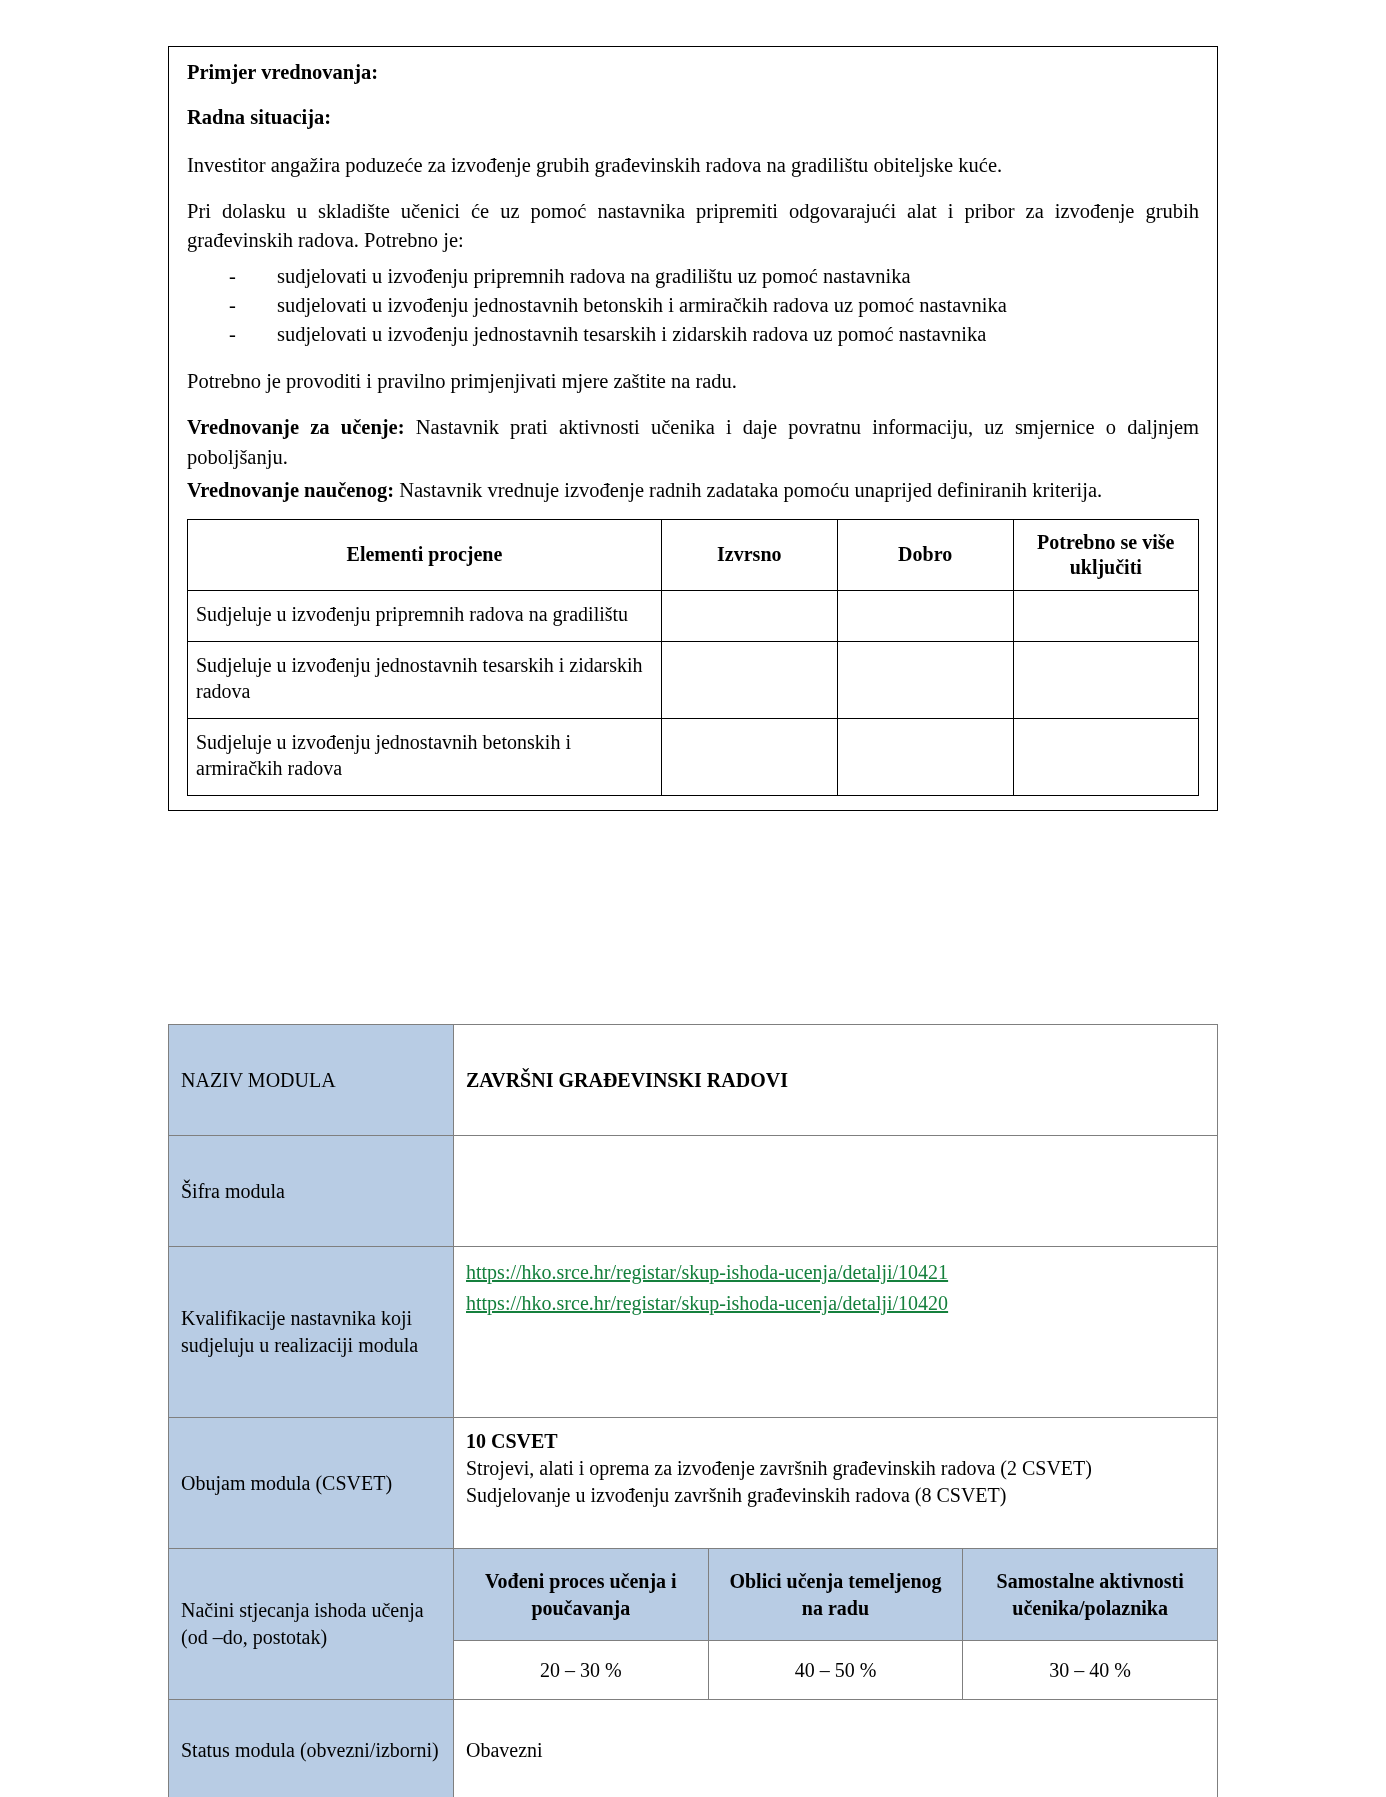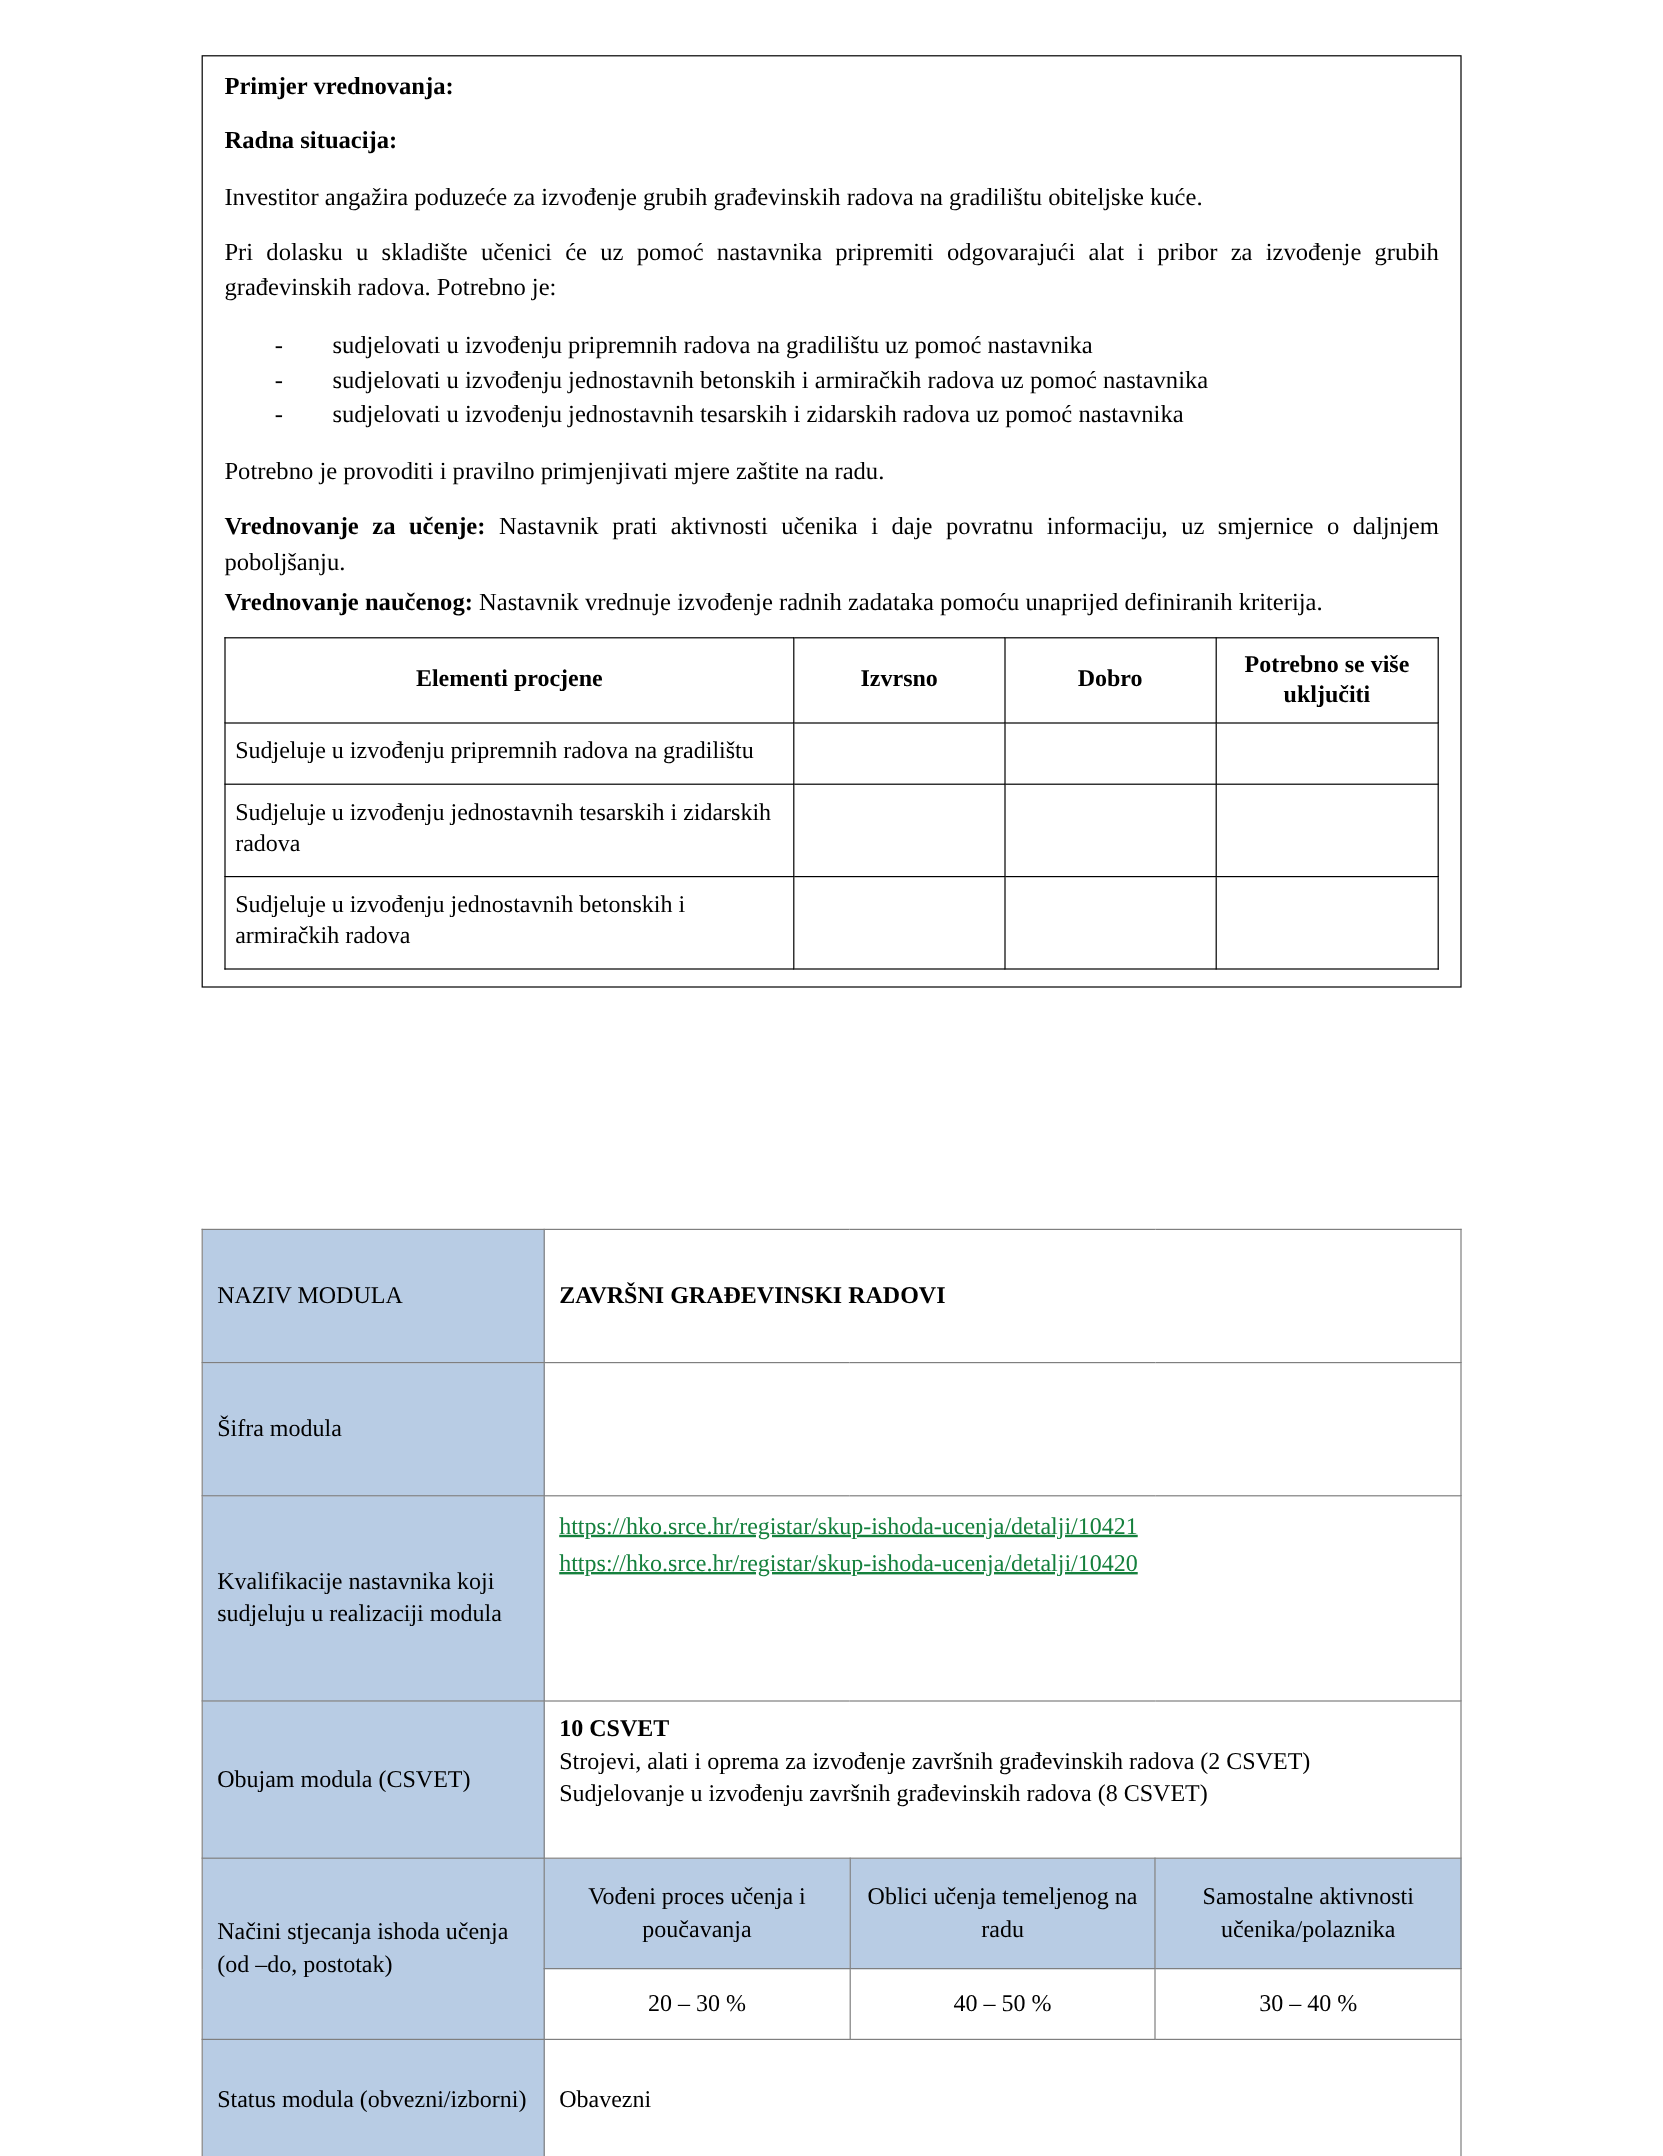--- a/index.html
+++ b/index.html
@@ -30,21 +30,21 @@
     border: 1px solid #000000;
     box-sizing: border-box;
     padding: 14px 18px 14px 18px;
   }
   .p {
     font-size: 20.5px;
     line-height: 1.38;
     margin: 0 0 18px 0;
     text-align: justify;
   }
-  .p.tight { margin-bottom: 20px; }
+  .p.tight { margin-bottom: 8px; }
   .bold { font-weight: bold; }
   .heading {
     font-size: 20.5px;
     font-weight: bold;
     margin: 0 0 22px 0;
   }
   ul.dashlist {
     list-style: none;
     margin: 0 0 18px 0;
     padding: 0 0 0 42px;
@@ -113,21 +113,21 @@
     padding: 10px 12px;
     line-height: 1.35;
   }
   .lab {
     background: #b8cce4;
     font-weight: normal;
     width: 260px;
   }
   .subhead {
     background: #b8cce4;
-    font-weight: normal;
+    font-weight: bold;
     text-align: center;
     line-height: 1.3;
     padding: 10px 8px;
   }
   .centercell {
     text-align: center;
     padding: 14px 8px;
   }
   .val { padding: 12px 12px; }
   .link {

